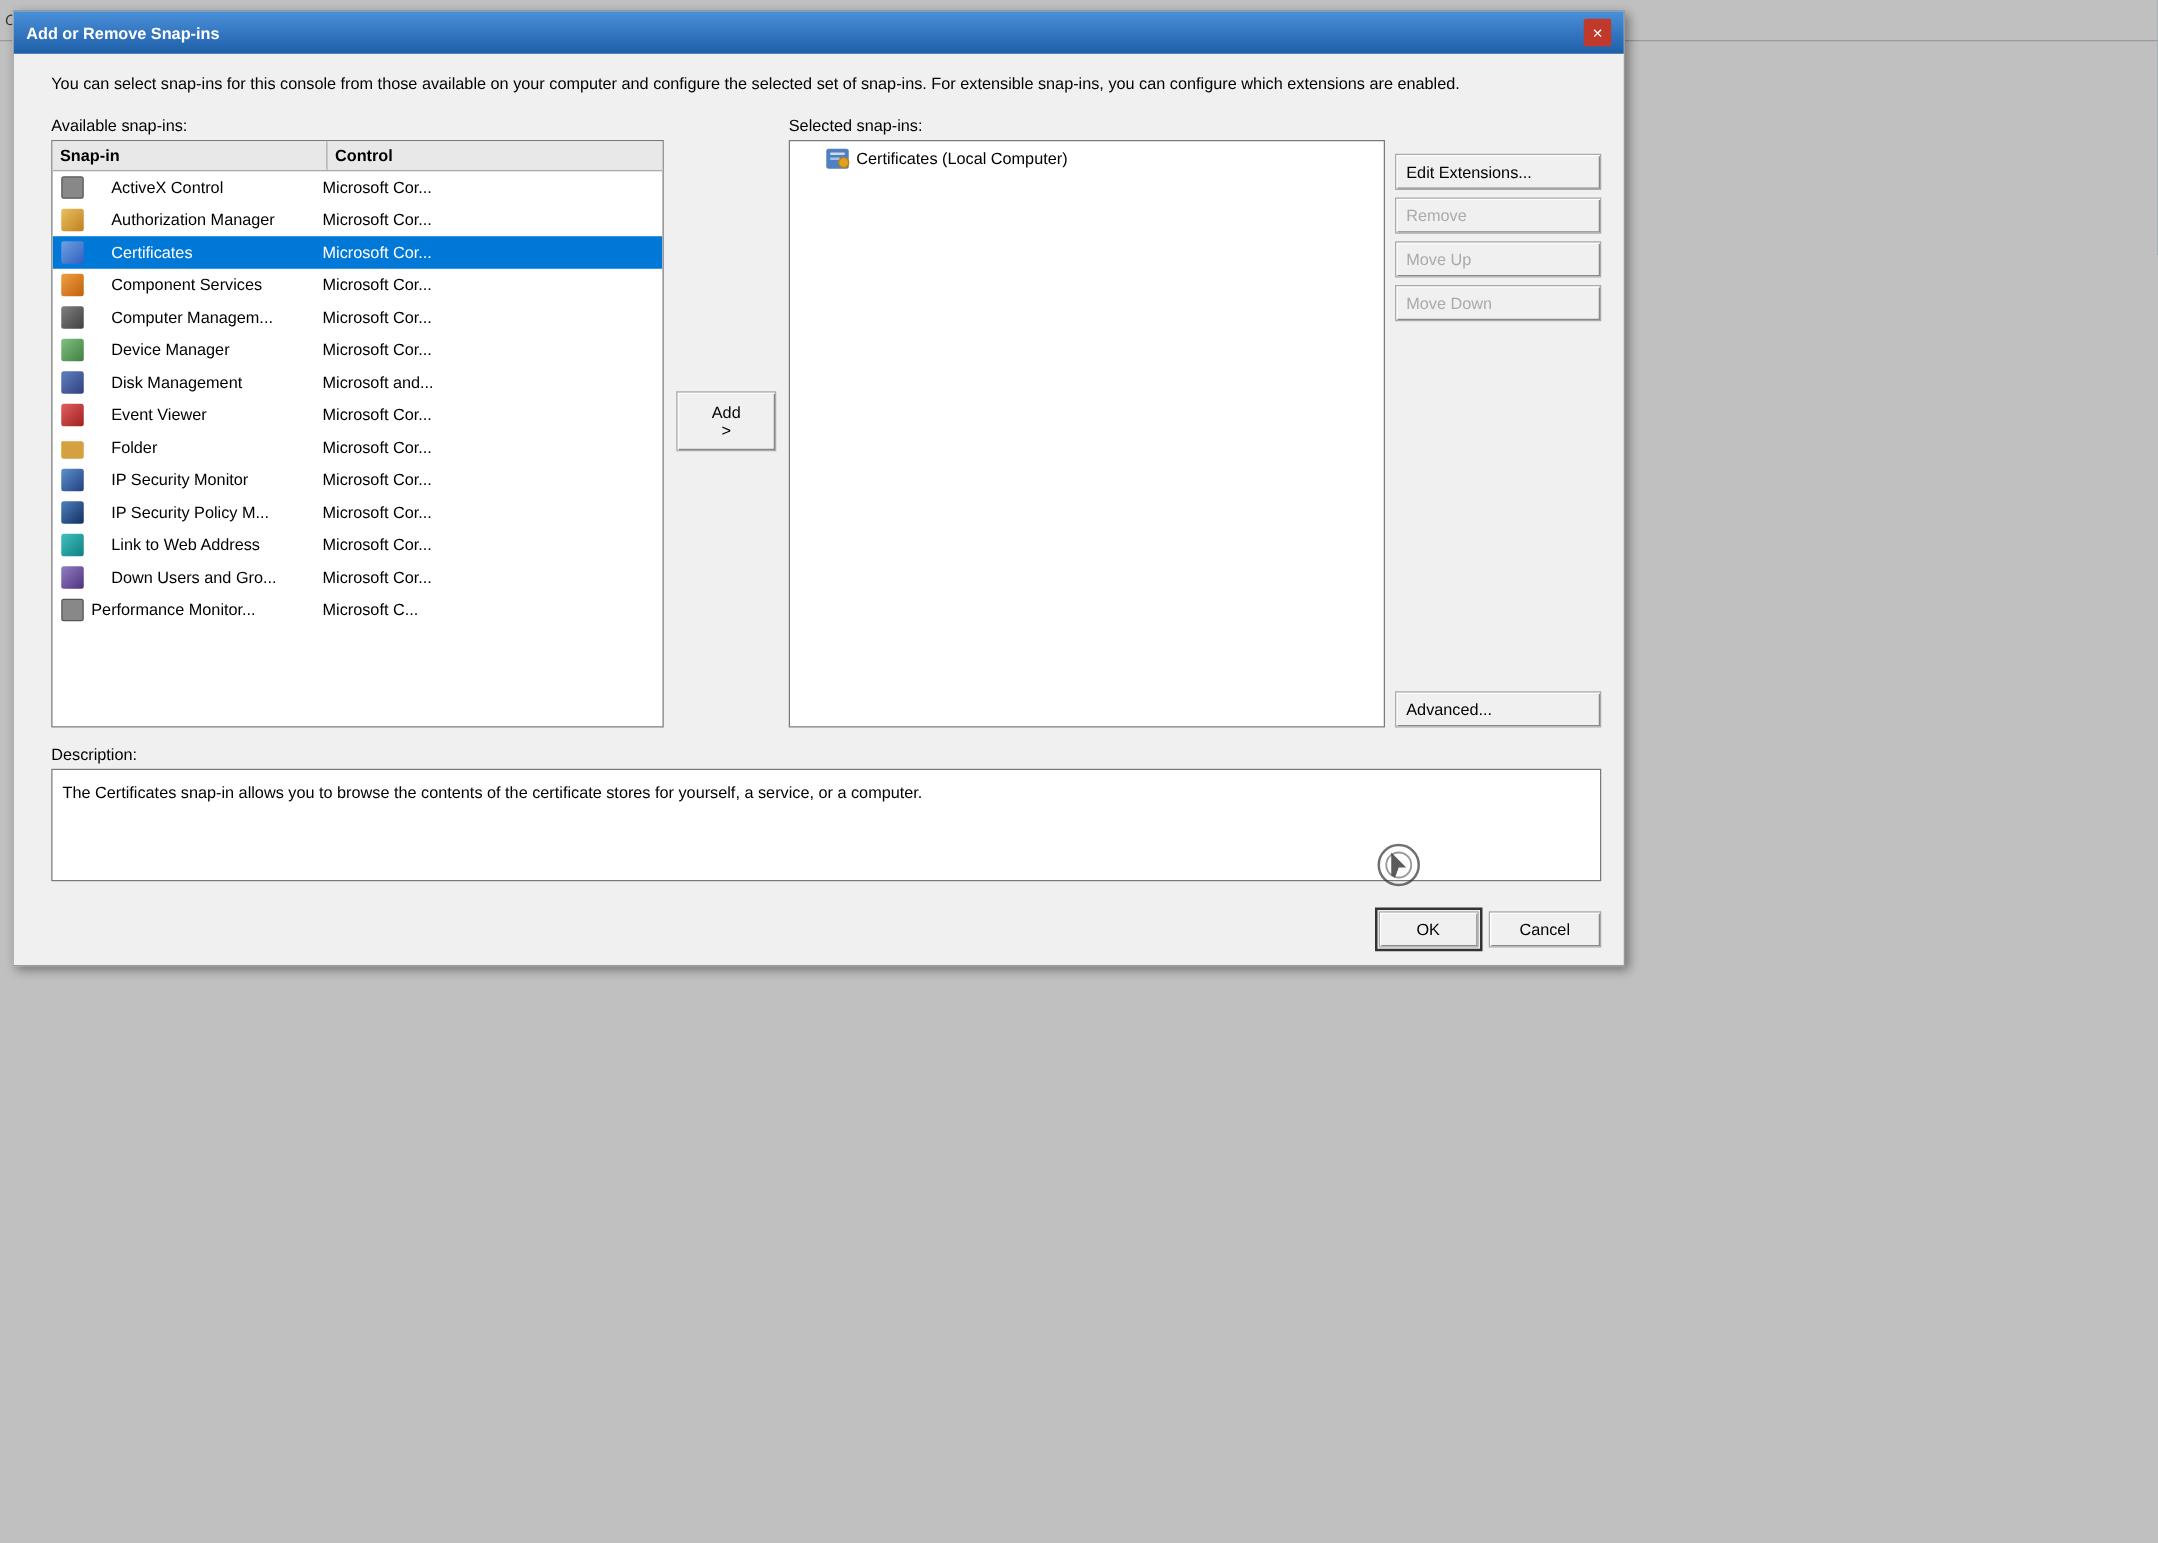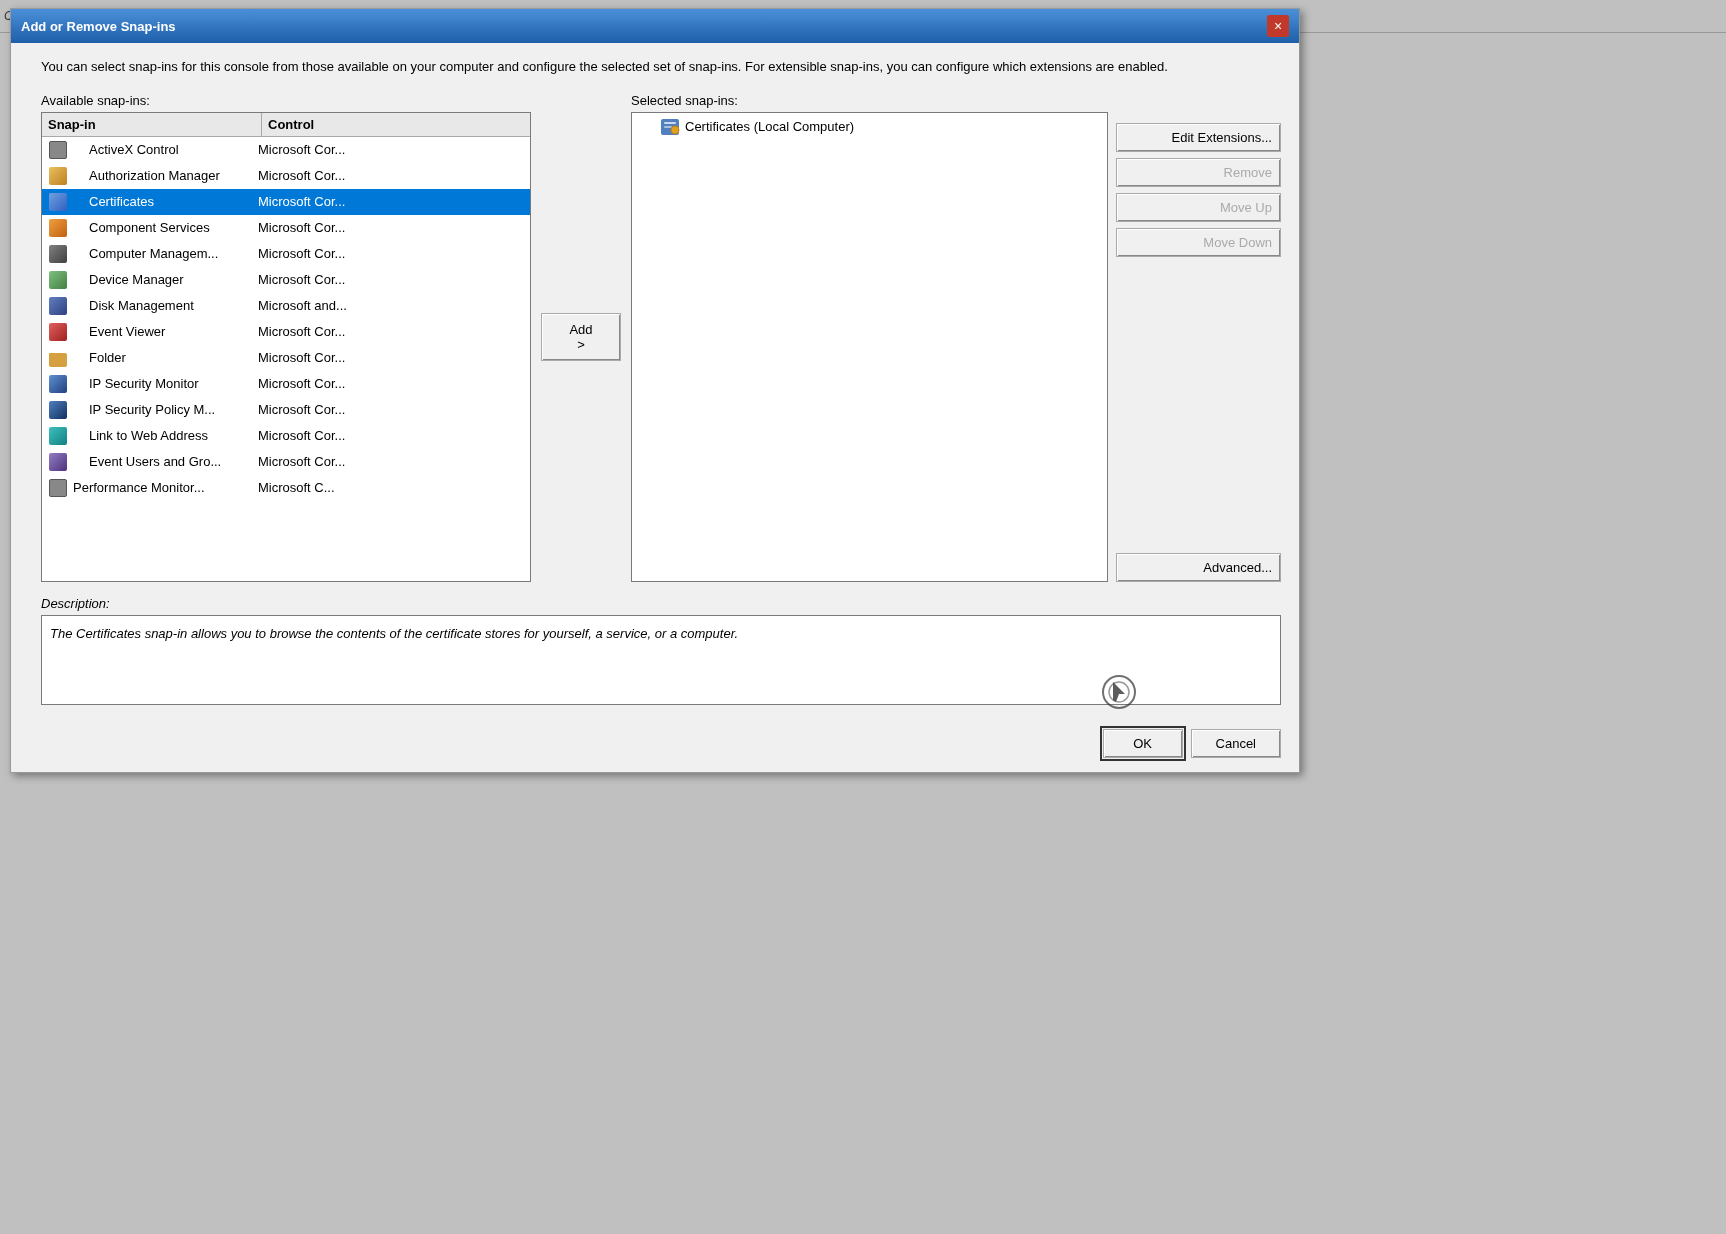--- a/index.html
+++ b/index.html
@@ -253,31 +253,30 @@
       padding-left: 28px;
     }
 
     .side-button {
       background: #f0f0f0;
       border: 1px solid #aaa;
       padding: 6px 8px;
       font-size: 13px;
       cursor: pointer;
       min-width: 155px;
-      text-align: right;
+      text-align: left;
       box-shadow: 1px 1px 0 #fff inset, -1px -1px 0 #888 inset;
     }
     .side-button:disabled, .side-button.disabled {
       color: #aaa;
       cursor: default;
     }
 
     .description-section {
       margin-top: 0;
-      font-style: italic;
     }
 
     .desc-label {
       font-size: 13px;
       font-weight: normal;
       margin-bottom: 4px;
     }
 
     .desc-box {
       background: white;
@@ -490,21 +489,21 @@
                   <span>Link to Web Address</span>
                 </div>
                 <div class="item-vendor">Microsoft Cor...</div>
               </div>
 
               <div class="list-item">
                 <div class="item-name">
                   <span class="icon-placeholder">
                       <span class="icon-local-users"></span>
                     </span>
-                  <span>Event Users and Gro...</span>
+                  <span>Down Users and Gro...</span>
                 </div>
                 <div class="item-vendor">Microsoft Cor...</div>
               </div>
 
               <div class="partial-item">
                 <div class="item-name">
                   <span class="icon-placeholder">
                       <span class="icon-activex"></span>
                     </span>
                   <span>Performance Monitor...</span>

